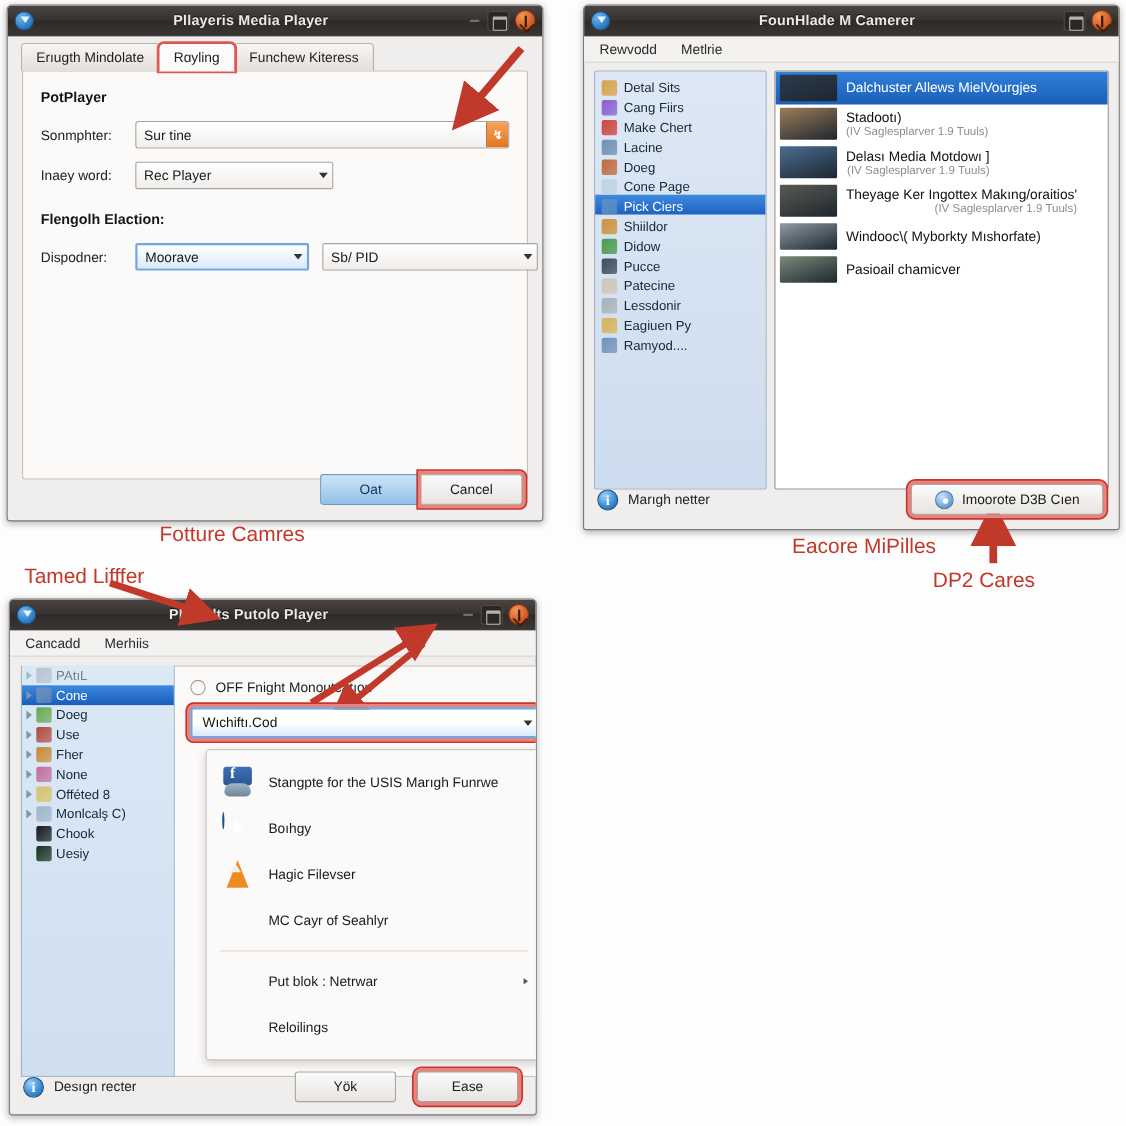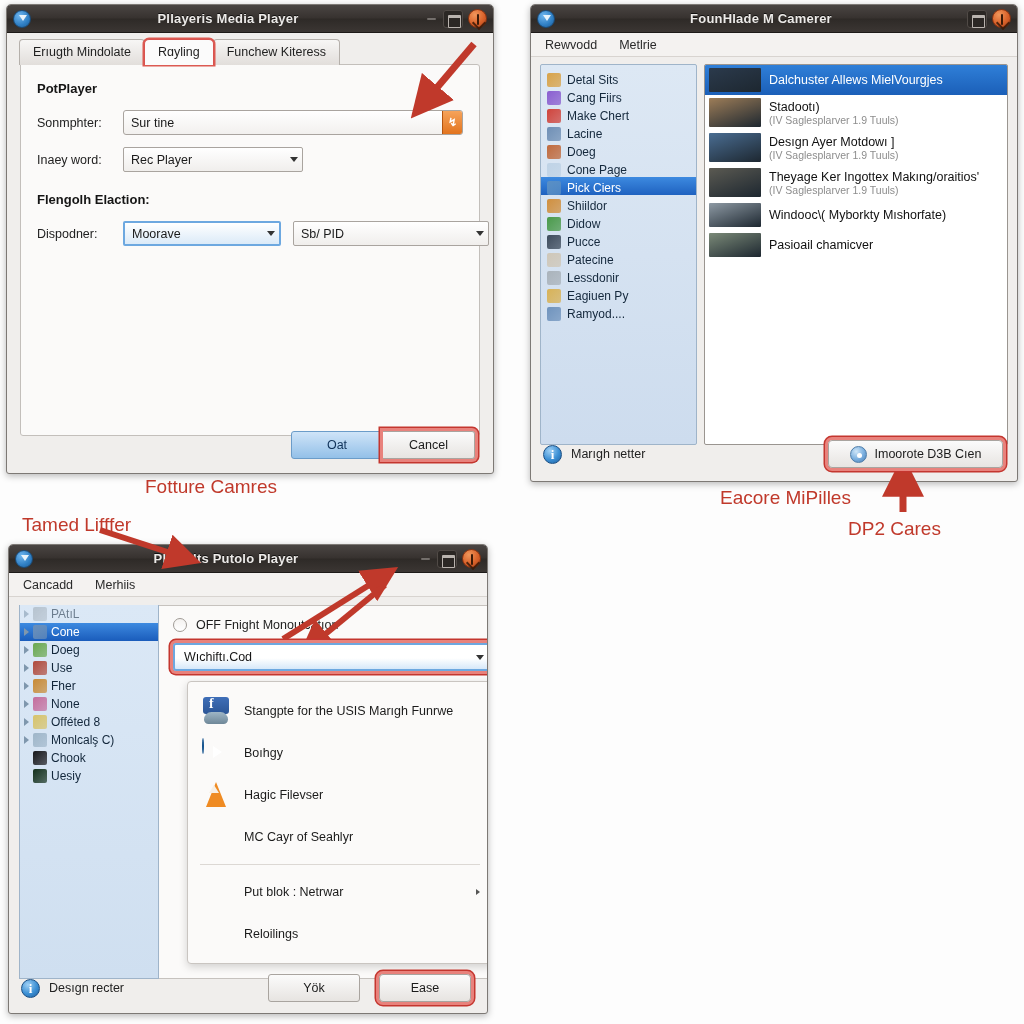--- a/index.html
+++ b/index.html
@@ -218,21 +218,21 @@
   .file-row { display: flex; align-items: center; gap: 8px; padding: 3px 4px; }
   .file-row.sel { background: linear-gradient(to bottom,#2f7fd8,#1b5fb8); }
   .file-row.sel .f-title { color: #fff; }
   .thumb {
     width: 52px; height: 29px; flex: none; border-radius: 1px;
     background-size: cover; background-position: center;
   }
   .thumb.sm { height: 24px; }
   .f-texts { min-width: 0; }
   .f-title { font-size: 12.5px; color: #101010; white-space: nowrap; overflow: hidden; }
-  .f-sub { font-size: 10.5px; color: #8d8d8d; white-space: nowrap; overflow: hidden; }
+  .f-sub { font-size: 10.5px; color: #8d8d8d; white-space: nowrap; overflow: hidden; text-align: right; }
   .statusbar {
     position: absolute; left: 0; right: 0; bottom: 0; height: 54px;
     display: flex; align-items: center; padding: 0 14px 0 12px;
     gap: 9px;
   }
   .info-circle {
     width: 19px; height: 19px; border-radius: 50%; flex: none;
     background: radial-gradient(circle at 35% 28%, #9fd0f5 0%, #3b8fd4 55%, #1f5f9f 100%);
     border: 1px solid #1a4f85;
     color: #fff; font-size: 13px; font-weight: bold; font-family: "Liberation Serif", serif;
@@ -476,21 +476,21 @@
           <div class="file-row">
             <div class="thumb" style="background: linear-gradient(160deg, rgb(157, 125, 88), rgb(29, 39, 48));"></div>
             <div class="f-texts">
               <div class="f-title">Stadootı)</div>
               <div class="f-sub">(IV Saglesplarver 1.9 Tuuls)</div>
             </div>
           </div>
           <div class="file-row">
             <div class="thumb" style="background: linear-gradient(160deg, rgb(74, 109, 146), rgb(29, 39, 48));"></div>
             <div class="f-texts">
-              <div class="f-title">Desıgn Ayer Motdowı ]</div>
+              <div class="f-title">Delası Media Motdowı ]</div>
               <div class="f-sub">(IV Saglesplarver 1.9 Tuuls)</div>
             </div>
           </div>
           <div class="file-row">
             <div class="thumb" style="background: linear-gradient(160deg, rgb(91, 90, 82), rgb(29, 39, 48));"></div>
             <div class="f-texts">
               <div class="f-title">Theyage Ker Ingottex Makıng/oraitios'</div>
               <div class="f-sub">(IV Saglesplarver 1.9 Tuuls)</div>
             </div>
           </div>

